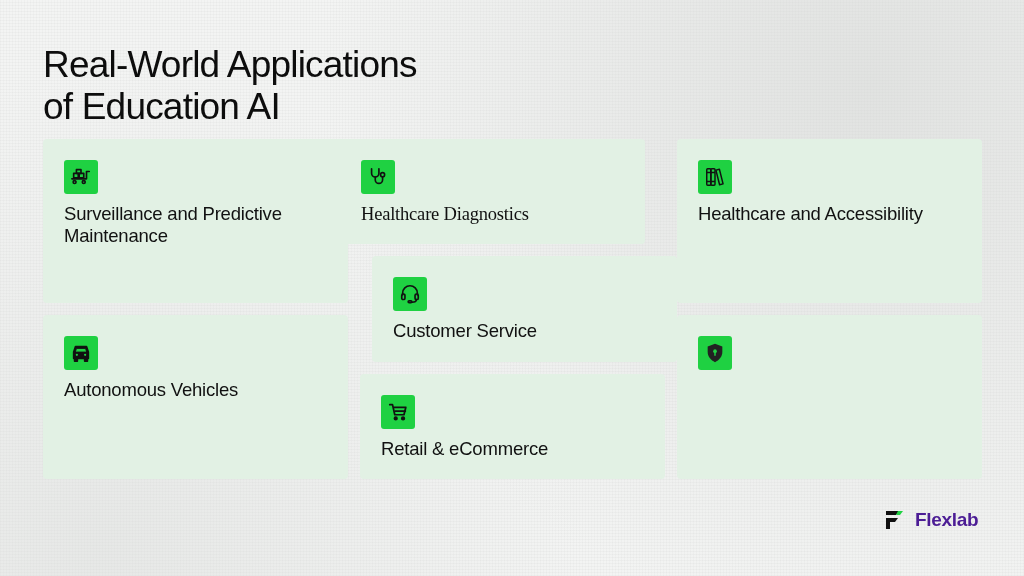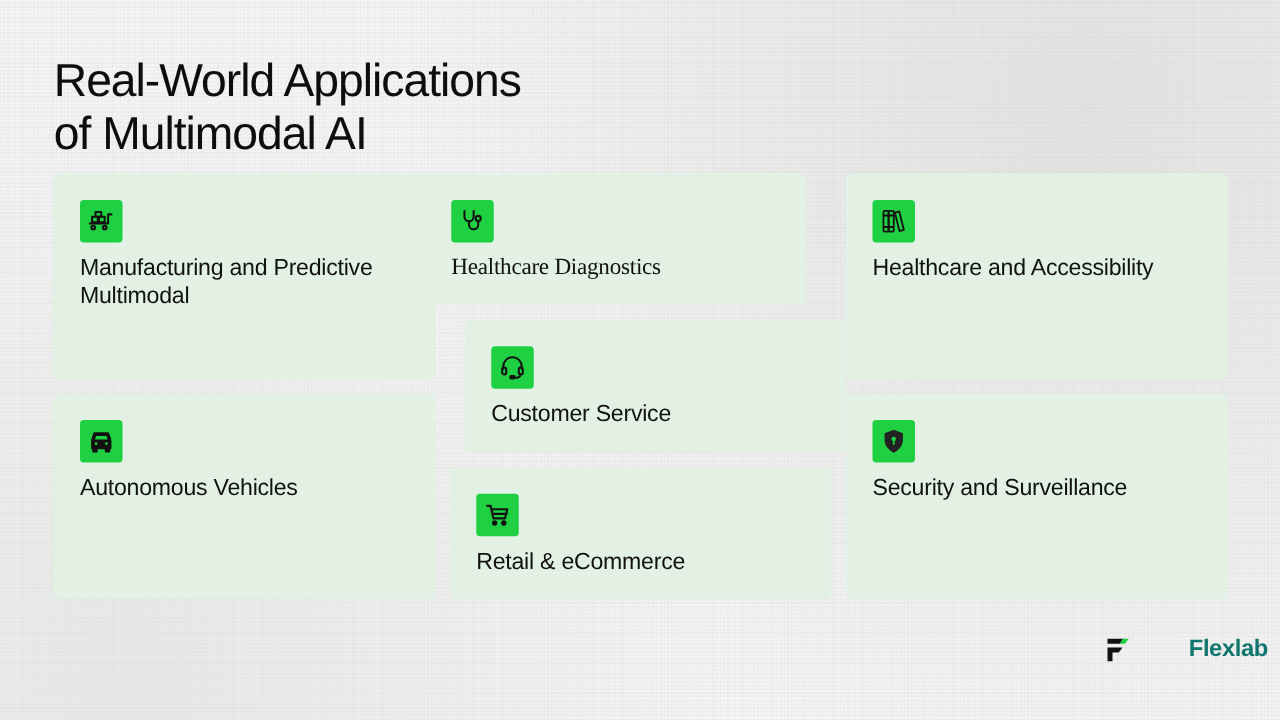--- a/index.html
+++ b/index.html
@@ -28,42 +28,42 @@
     display:flex; align-items:center; justify-content:center;
   }
   .icon-box svg { width:22px; height:22px; }
   .card-label {
     position:absolute; left:21px; top:64px; right:12px;
     font-size:18.5px; line-height:22px; font-weight:400; color:#111; letter-spacing:-0.2px;
   }
   .logo {
     position:absolute; left:883px; top:508px; display:flex; align-items:center; gap:8px;
   }
-  .logo-text { font-size:19px; font-weight:700; color:#0f766e; letter-spacing:-0.3px;margin-left:36px; }
+  .logo-text { font-size:19px; font-weight:700; color:#4c1d95; letter-spacing:-0.3px; }
 </style>
 </head>
 <body>
 
 <h1 class="title">
   <span>Real-World Applications</span><br>
-  <span>of Multimodal AI</span>
+  <span>of Education AI</span>
 </h1>
 
 <div class="card" style="left:43px; top:139px; width:305px; height:164px;">
   <div class="icon-box">
     <svg viewBox="0 0 24 24" fill="none" stroke="#111" stroke-width="1.8" stroke-linejoin="round" stroke-linecap="round">
       <rect x="7" y="4" width="5" height="4"></rect>
       <rect x="4" y="8" width="5" height="5"></rect>
       <rect x="10" y="8" width="5" height="5"></rect>
       <path d="M2 14h16V6h3"></path>
       <circle cx="5" cy="17.5" r="1.6"></circle>
       <circle cx="15" cy="17.5" r="1.6"></circle>
     </svg>
   </div>
-  <div class="card-label">Manufacturing and Predictive Multimodal</div>
+  <div class="card-label">Surveillance and Predictive Maintenance</div>
 </div>
 
 <div class="card" style="left:43px; top:315px; width:305px; height:164px;">
   <div class="icon-box">
     <svg viewBox="0 0 24 24" fill="none" stroke="#111" stroke-width="1.8" stroke-linejoin="round">
       <path d="M6 5h12l2 6v7H4v-7z" fill="#111"></path>
       <path d="M7 7h10l1.2 4H5.8z" fill="#1fd142" stroke="#111" stroke-width="1"></path>
       <circle cx="7.5" cy="14" r="1.2" fill="#1fd142" stroke="none"></circle>
       <circle cx="16.5" cy="14" r="1.2" fill="#1fd142" stroke="none"></circle>
       <rect x="5" y="18" width="3" height="3" fill="#111"></rect>
@@ -122,21 +122,20 @@
 </div>
 
 <div class="card" style="left:677px; top:315px; width:305px; height:164px;">
   <div class="icon-box">
     <svg viewBox="0 0 24 24">
       <path d="M12 2l8 3v6c0 5-3.5 9-8 11-4.5-2-8-6-8-11V5z" fill="#222"></path>
       <circle cx="12" cy="10" r="2" fill="#1fd142"></circle>
       <rect x="11.2" y="11" width="1.6" height="4" fill="#1fd142"></rect>
     </svg>
   </div>
-  <div class="card-label">Security and Surveillance</div>
 </div>
 
 <div class="logo">
   <svg width="24" height="24" viewBox="0 0 24 24">
     <path d="M3 3h13l-3 4H3z" fill="#111"></path>
     <path d="M15 3h5l-3 4h-4z" fill="#1fd142"></path>
     <path d="M3 10h12l-3 4H7v7H3z" fill="#111"></path>
   </svg>
   <span class="logo-text">Flexlab</span>
 </div>

